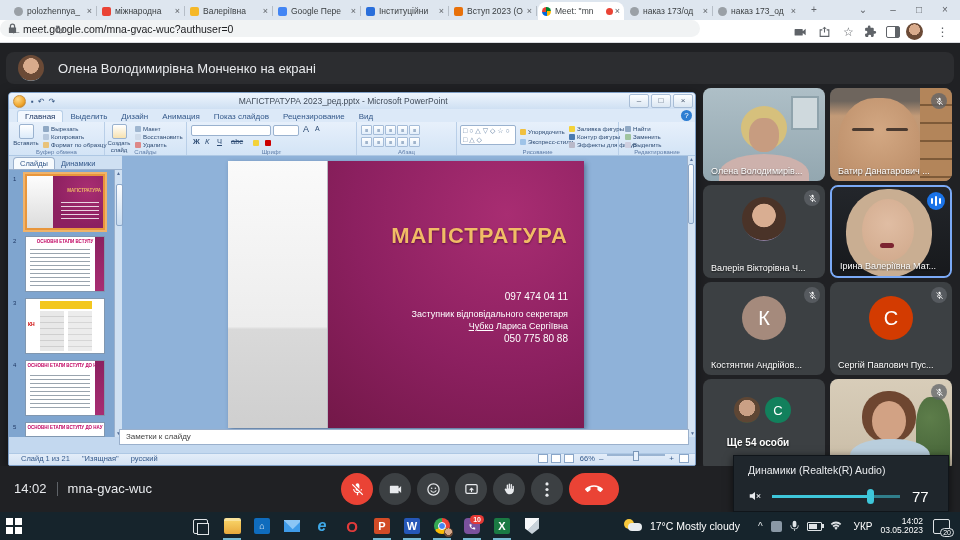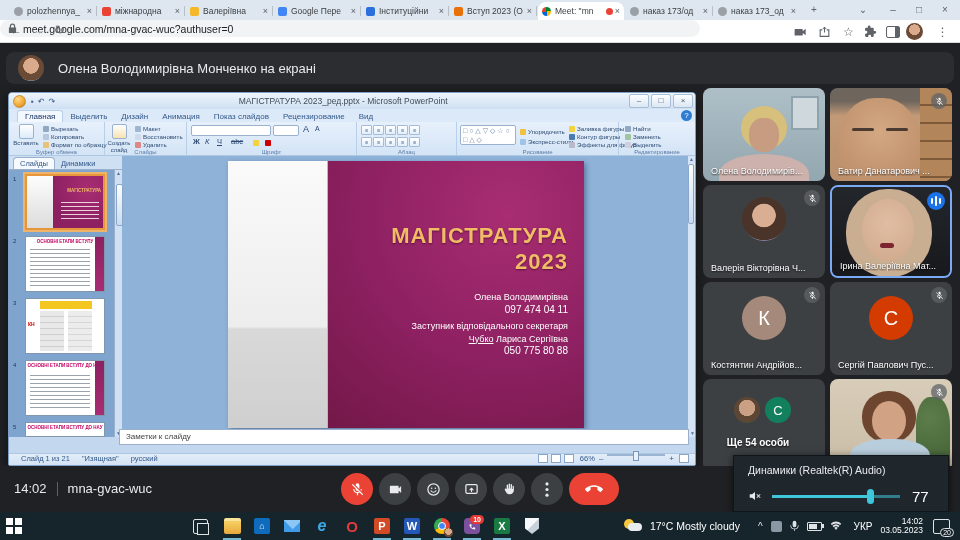--- a/index.html
+++ b/index.html
@@ -407,24 +407,22 @@
         <div class="t-title">ОСНОВНІ ЕТАПИ ВСТУПУ ДО НАУ</div>
       </div>
     </div>
     <div id="pscroll"><span>▲</span><span style="position:absolute;left:1px;top:14px;width:5px;height:40px;background:linear-gradient(#fdfeff,#c9dcf0);border:1px solid #8aa6c8;border-radius:2px"></span><span style="position:absolute;bottom:1px;left:1px">▼</span></div>
 
     <div id="slide">
       <div id="slide-left"></div>
       <div id="slide-right"></div>
       <div id="slide-title">
         <div>МАГІСТРАТУРА</div>
-        <div>2023</div>
       </div>
       <div id="slide-body">
-        <div>Олена Володимирівна</div>
         <div class="ph">097 474 04 11</div>
         <div class="gap"></div>
         <div>Заступник відповідального  секретаря</div>
         <div><u>Чубко</u><span> Лариса Сергіївна</span></div>
         <div class="ph">050 775 80 88</div>
       </div>
     </div>
     <div id="wscroll"><span>▲</span><span id="wthumb"></span><span style="position:absolute;bottom:1px;left:2px">▼</span></div>
     <div id="notesbar">Заметки к слайду</div>
   </div>

